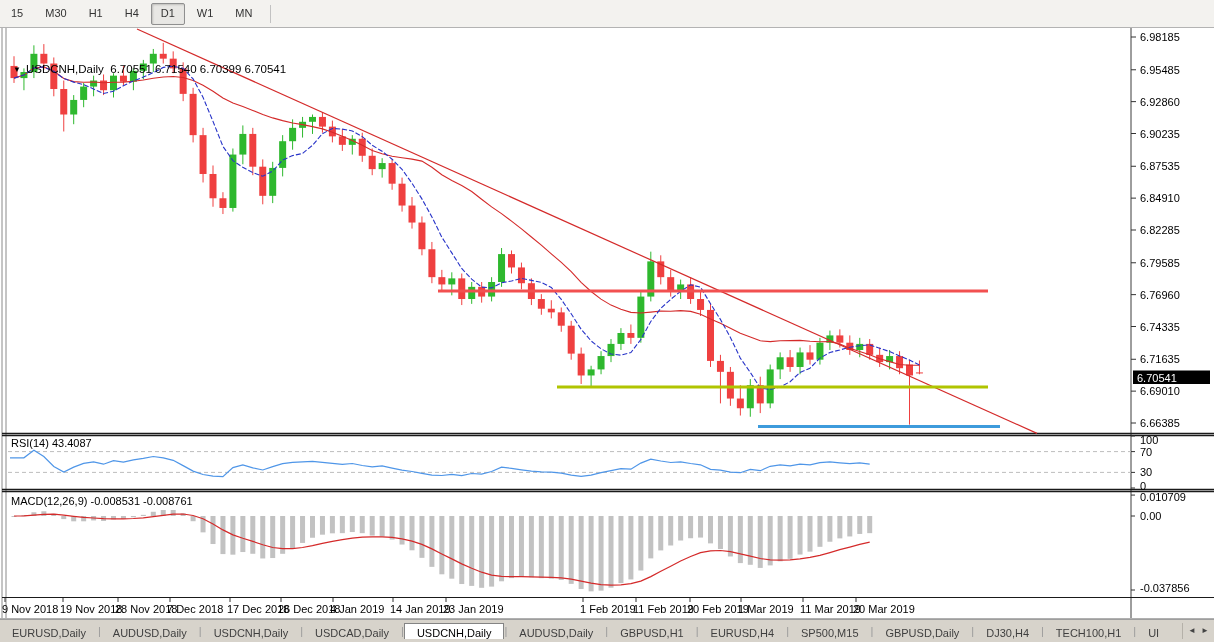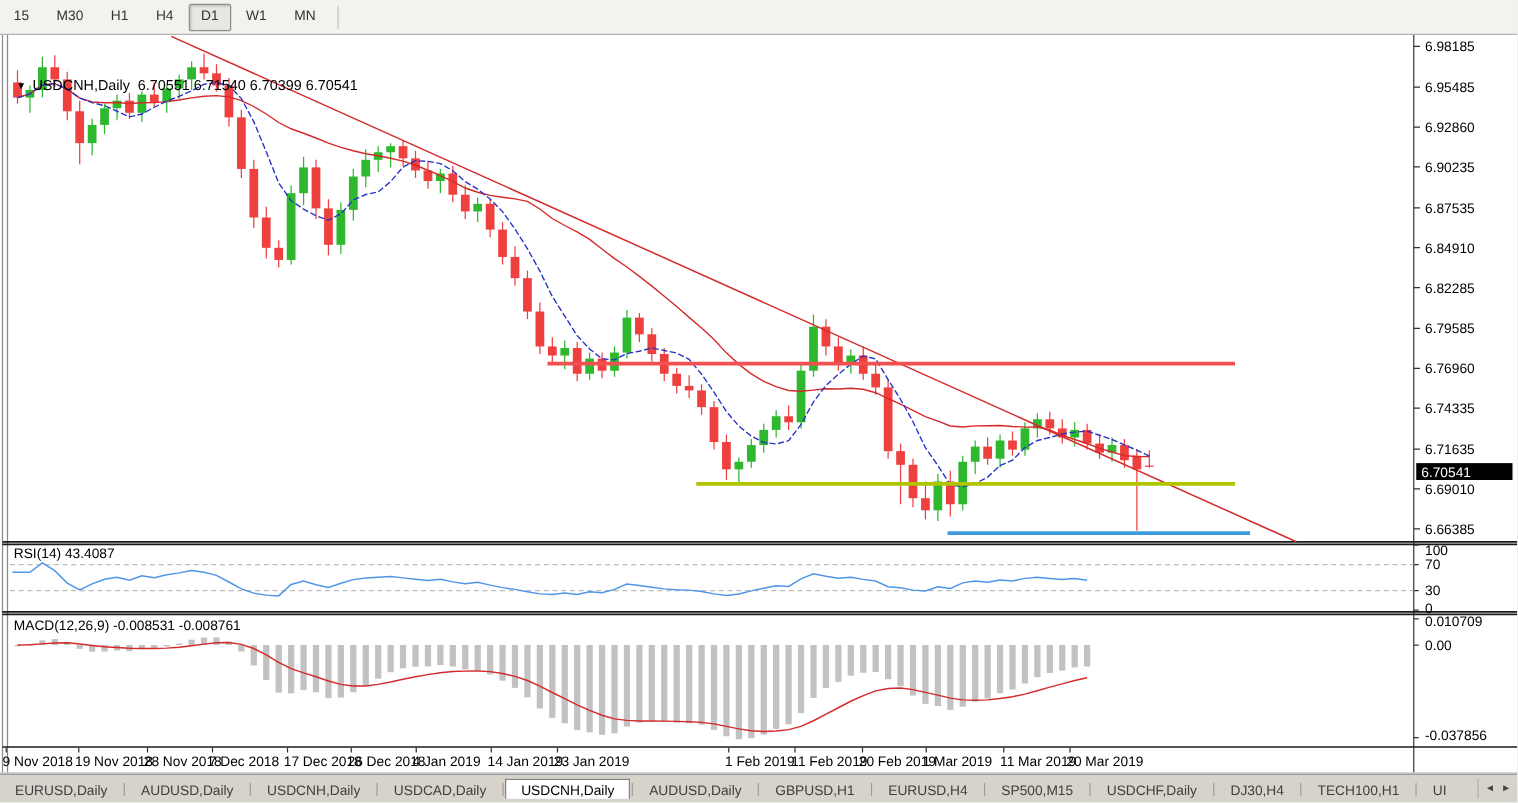--- a/index.html
+++ b/index.html
@@ -438,21 +438,21 @@
       <div class="tab active">USDCNH,Daily</div>
       <span class="tab-div">|</span>
       <div class="tab">AUDUSD,Daily</div>
       <span class="tab-div">|</span>
       <div class="tab">GBPUSD,H1</div>
       <span class="tab-div">|</span>
       <div class="tab">EURUSD,H4</div>
       <span class="tab-div">|</span>
       <div class="tab">SP500,M15</div>
       <span class="tab-div">|</span>
-      <div class="tab">USDCHF,Daily</div>
+      <div class="tab">GBPUSD,Daily</div>
       <span class="tab-div">|</span>
       <div class="tab">DJ30,H4</div>
       <span class="tab-div">|</span>
       <div class="tab">TECH100,H1</div>
       <span class="tab-div">|</span>
       <div class="tab truncated">UI</div>
       <div id="tab-scroll">
         <div class="scroll-btn">◄</div>
         <div class="scroll-btn">►</div>
       </div>

